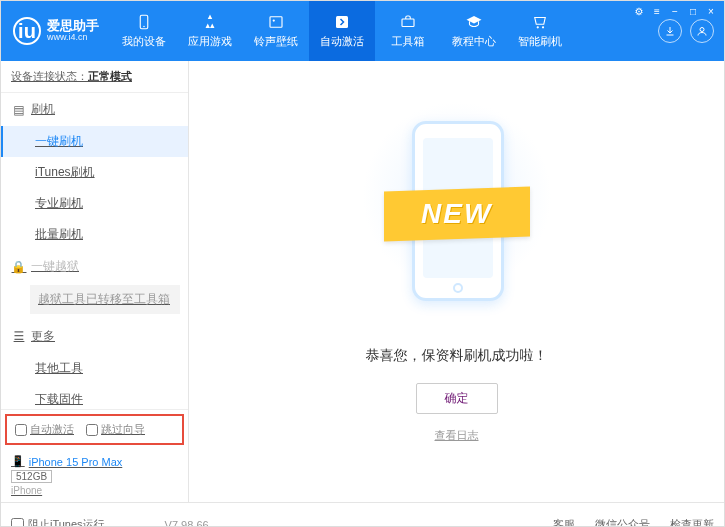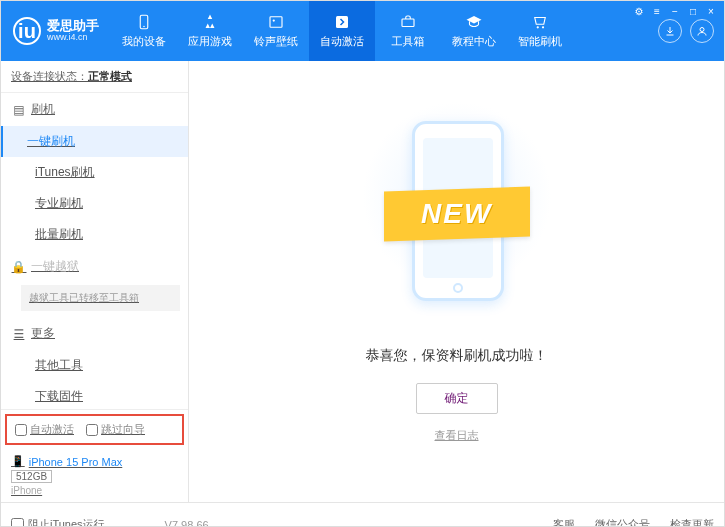--- a/index.html
+++ b/index.html
@@ -27,22 +27,22 @@
 .body-area { display: flex; height: 441px; }
 .sidebar { width: 188px; border-right: 1px solid #e5e5e5; display: flex; flex-direction: column; font-size: 12px; color: #555; text-decoration: underline; }
 .conn-status { padding: 8px 10px; font-size: 11px; color: #666; border-bottom: 1px solid #eee; }
 .conn-status b { color: #333; }
 
 .menu { flex: 1; overflow: auto; }
 .menu-group { padding: 8px 12px; color: #666; display: flex; align-items: center; gap: 6px; font-size: 12px; }
 .menu-group.locked { color: #bbb; }
 .menu-group .gicon { width: 12px; display: inline-flex; justify-content: center; }
 .menu-item { padding: 7px 12px 7px 34px; cursor: pointer; color: #555; }
-.menu-item.active { background: #e8f2ff; color: #1e88f5; border-left: 2px solid #1e88f5; padding-left: 24px; }
-.menu-item.note { background: #f3f3f3; color: #999; font-size: 10px; line-height: 1.4; margin: 2px 8px 6px 20px; padding: 6px 8px; }
+.menu-item.active { background: #e8f2ff; color: #1e88f5; border-left: 2px solid #1e88f5; padding-left: 32px; }
+.menu-item.note { background: #f3f3f3; color: #999; font-size: 12px; line-height: 1.4; margin: 2px 8px 6px 29px; padding: 6px 8px; }
 
 .sidebar-bottom { border-top: 1px solid #eee; }
 .checkbox-row { border: 2px solid #e74c3c; margin: 4px; padding: 6px 8px; display: flex; gap: 12px; align-items: flex-start; font-size: 11px; color: #888; }
 .cb { display: flex; align-items: center; gap: 3px; }
 .cb input { width: 12px; height: 12px; }
 .device-info { padding: 6px 10px; font-size: 11px; }
 .device-name { color: #1e88f5; font-weight: 500; display: flex; align-items: center; gap: 4px; }
 .device-storage { display: inline-block; border: 1px solid #bbb; padding: 0 4px; font-size: 10px; color: #666; margin-top: 2px; }
 .device-type { color: #aaa; font-size: 10px; margin-top: 2px; }
 

